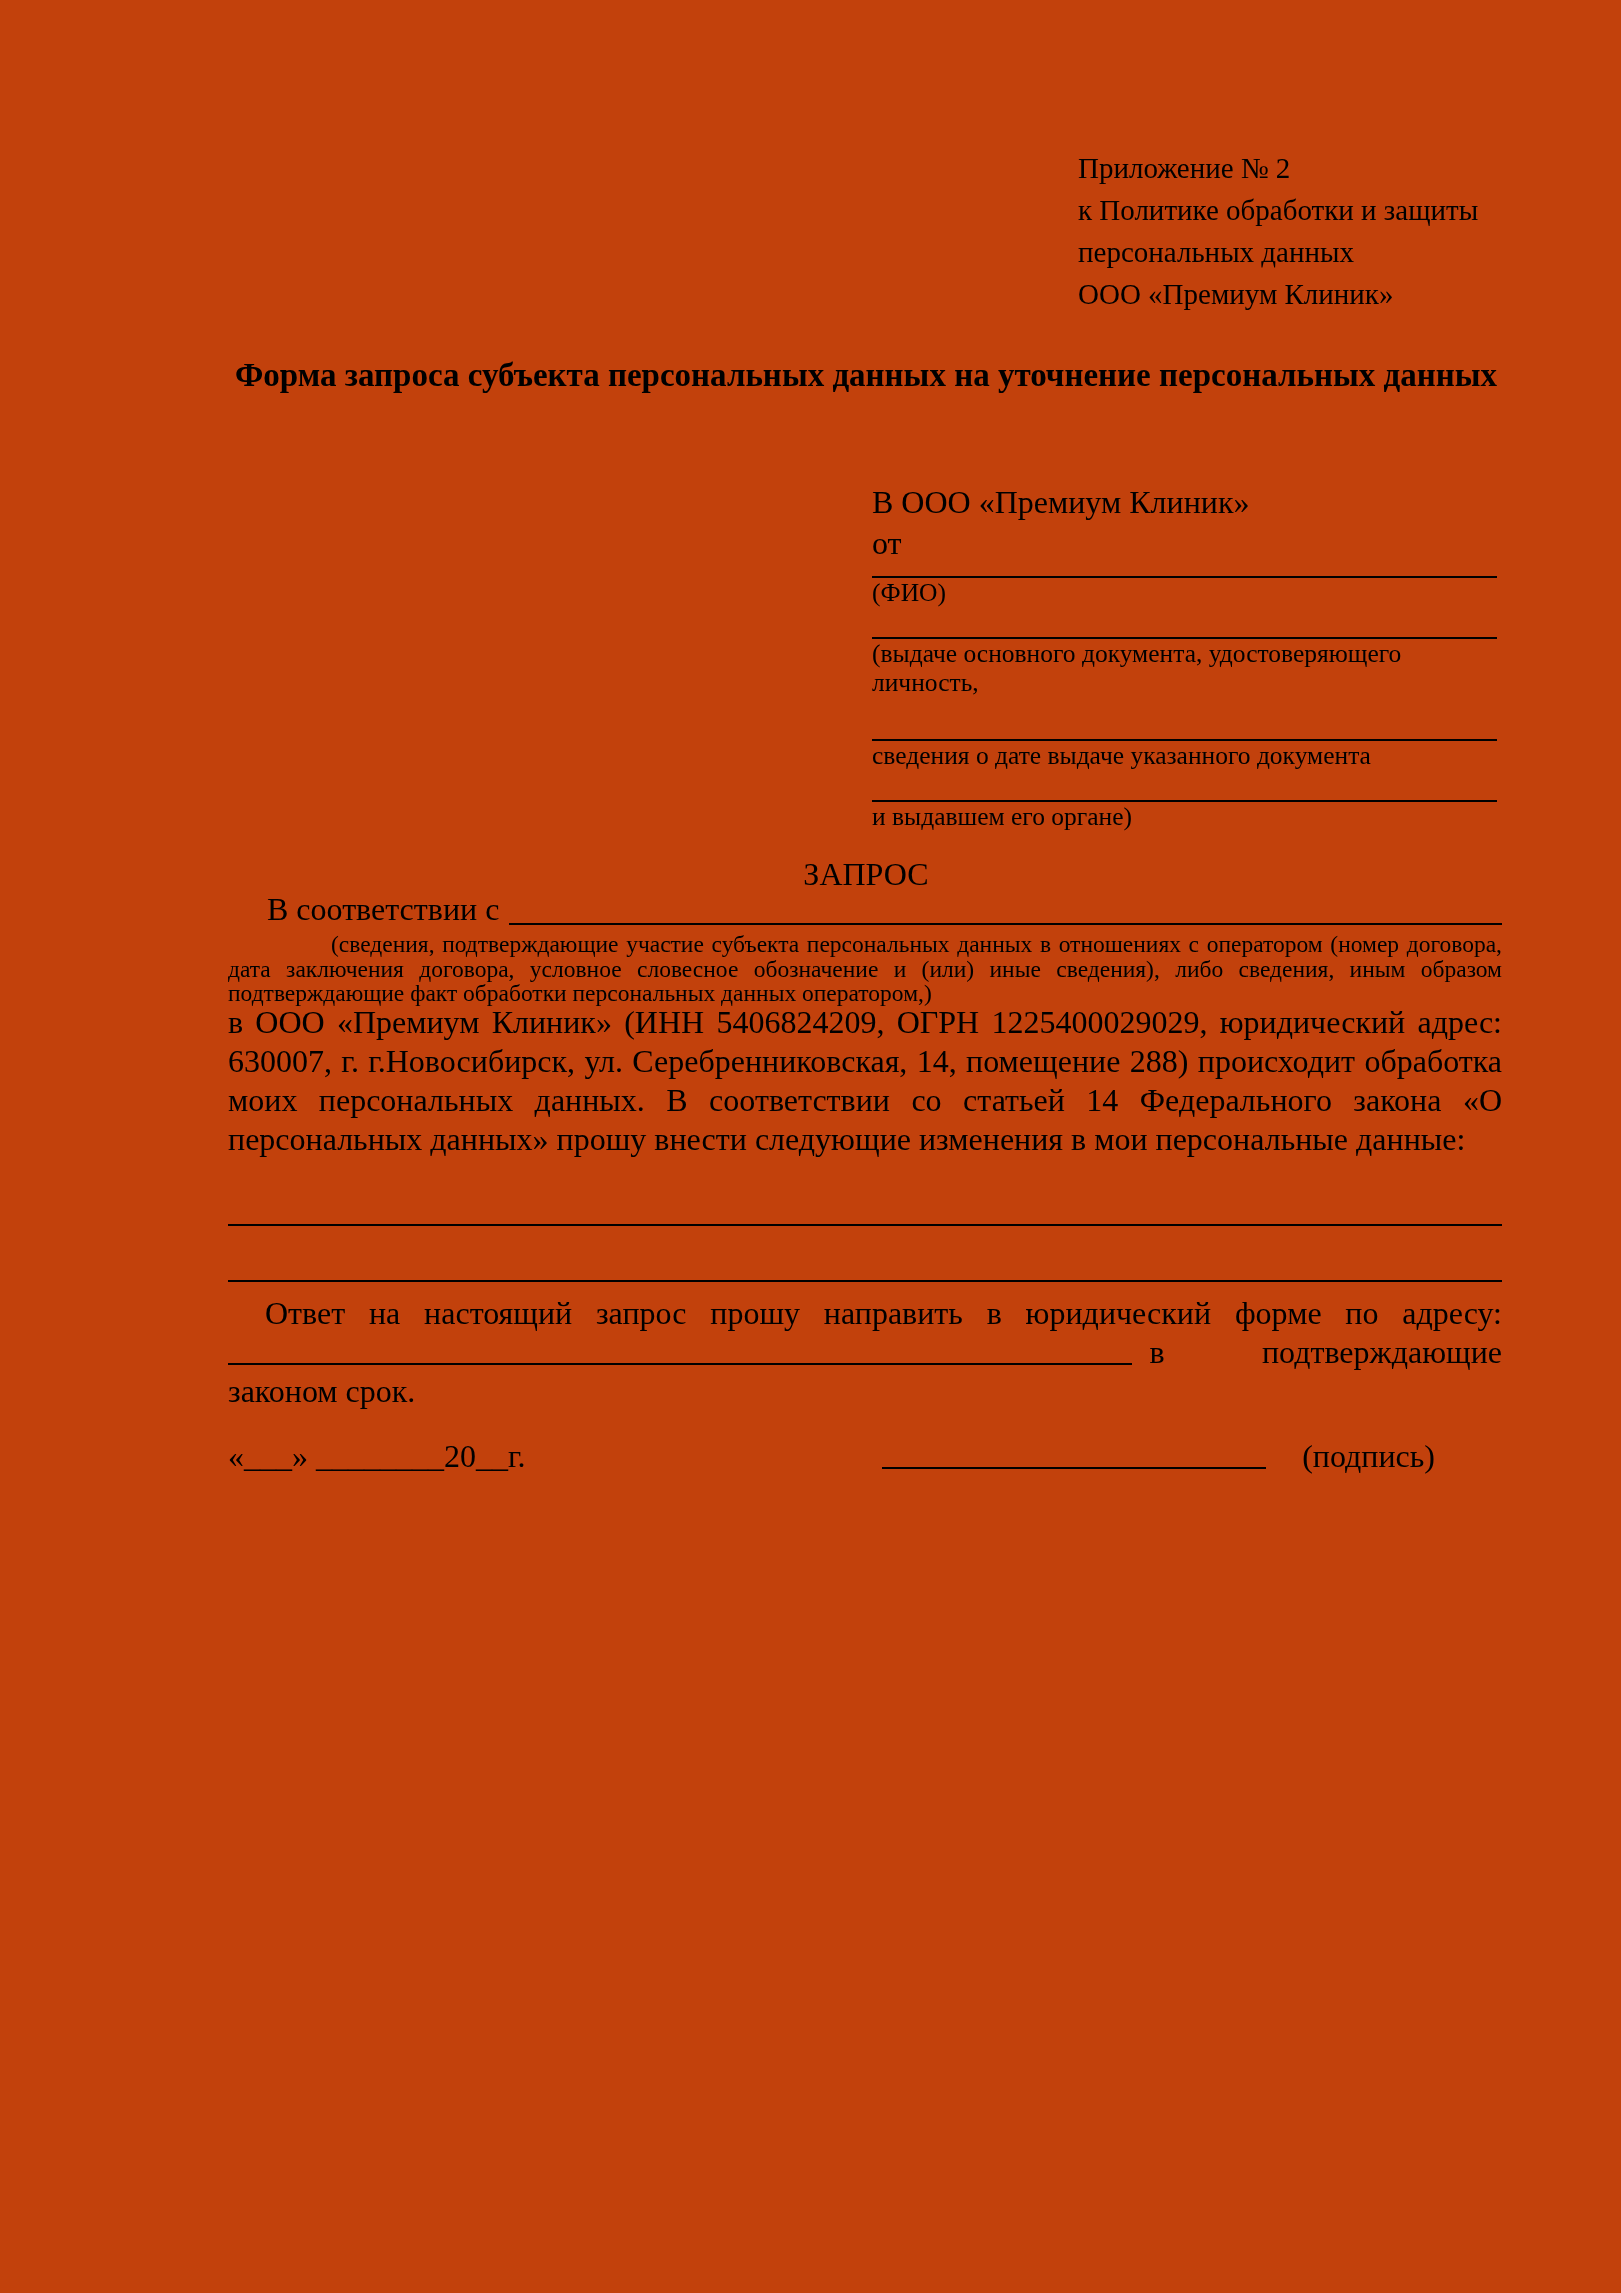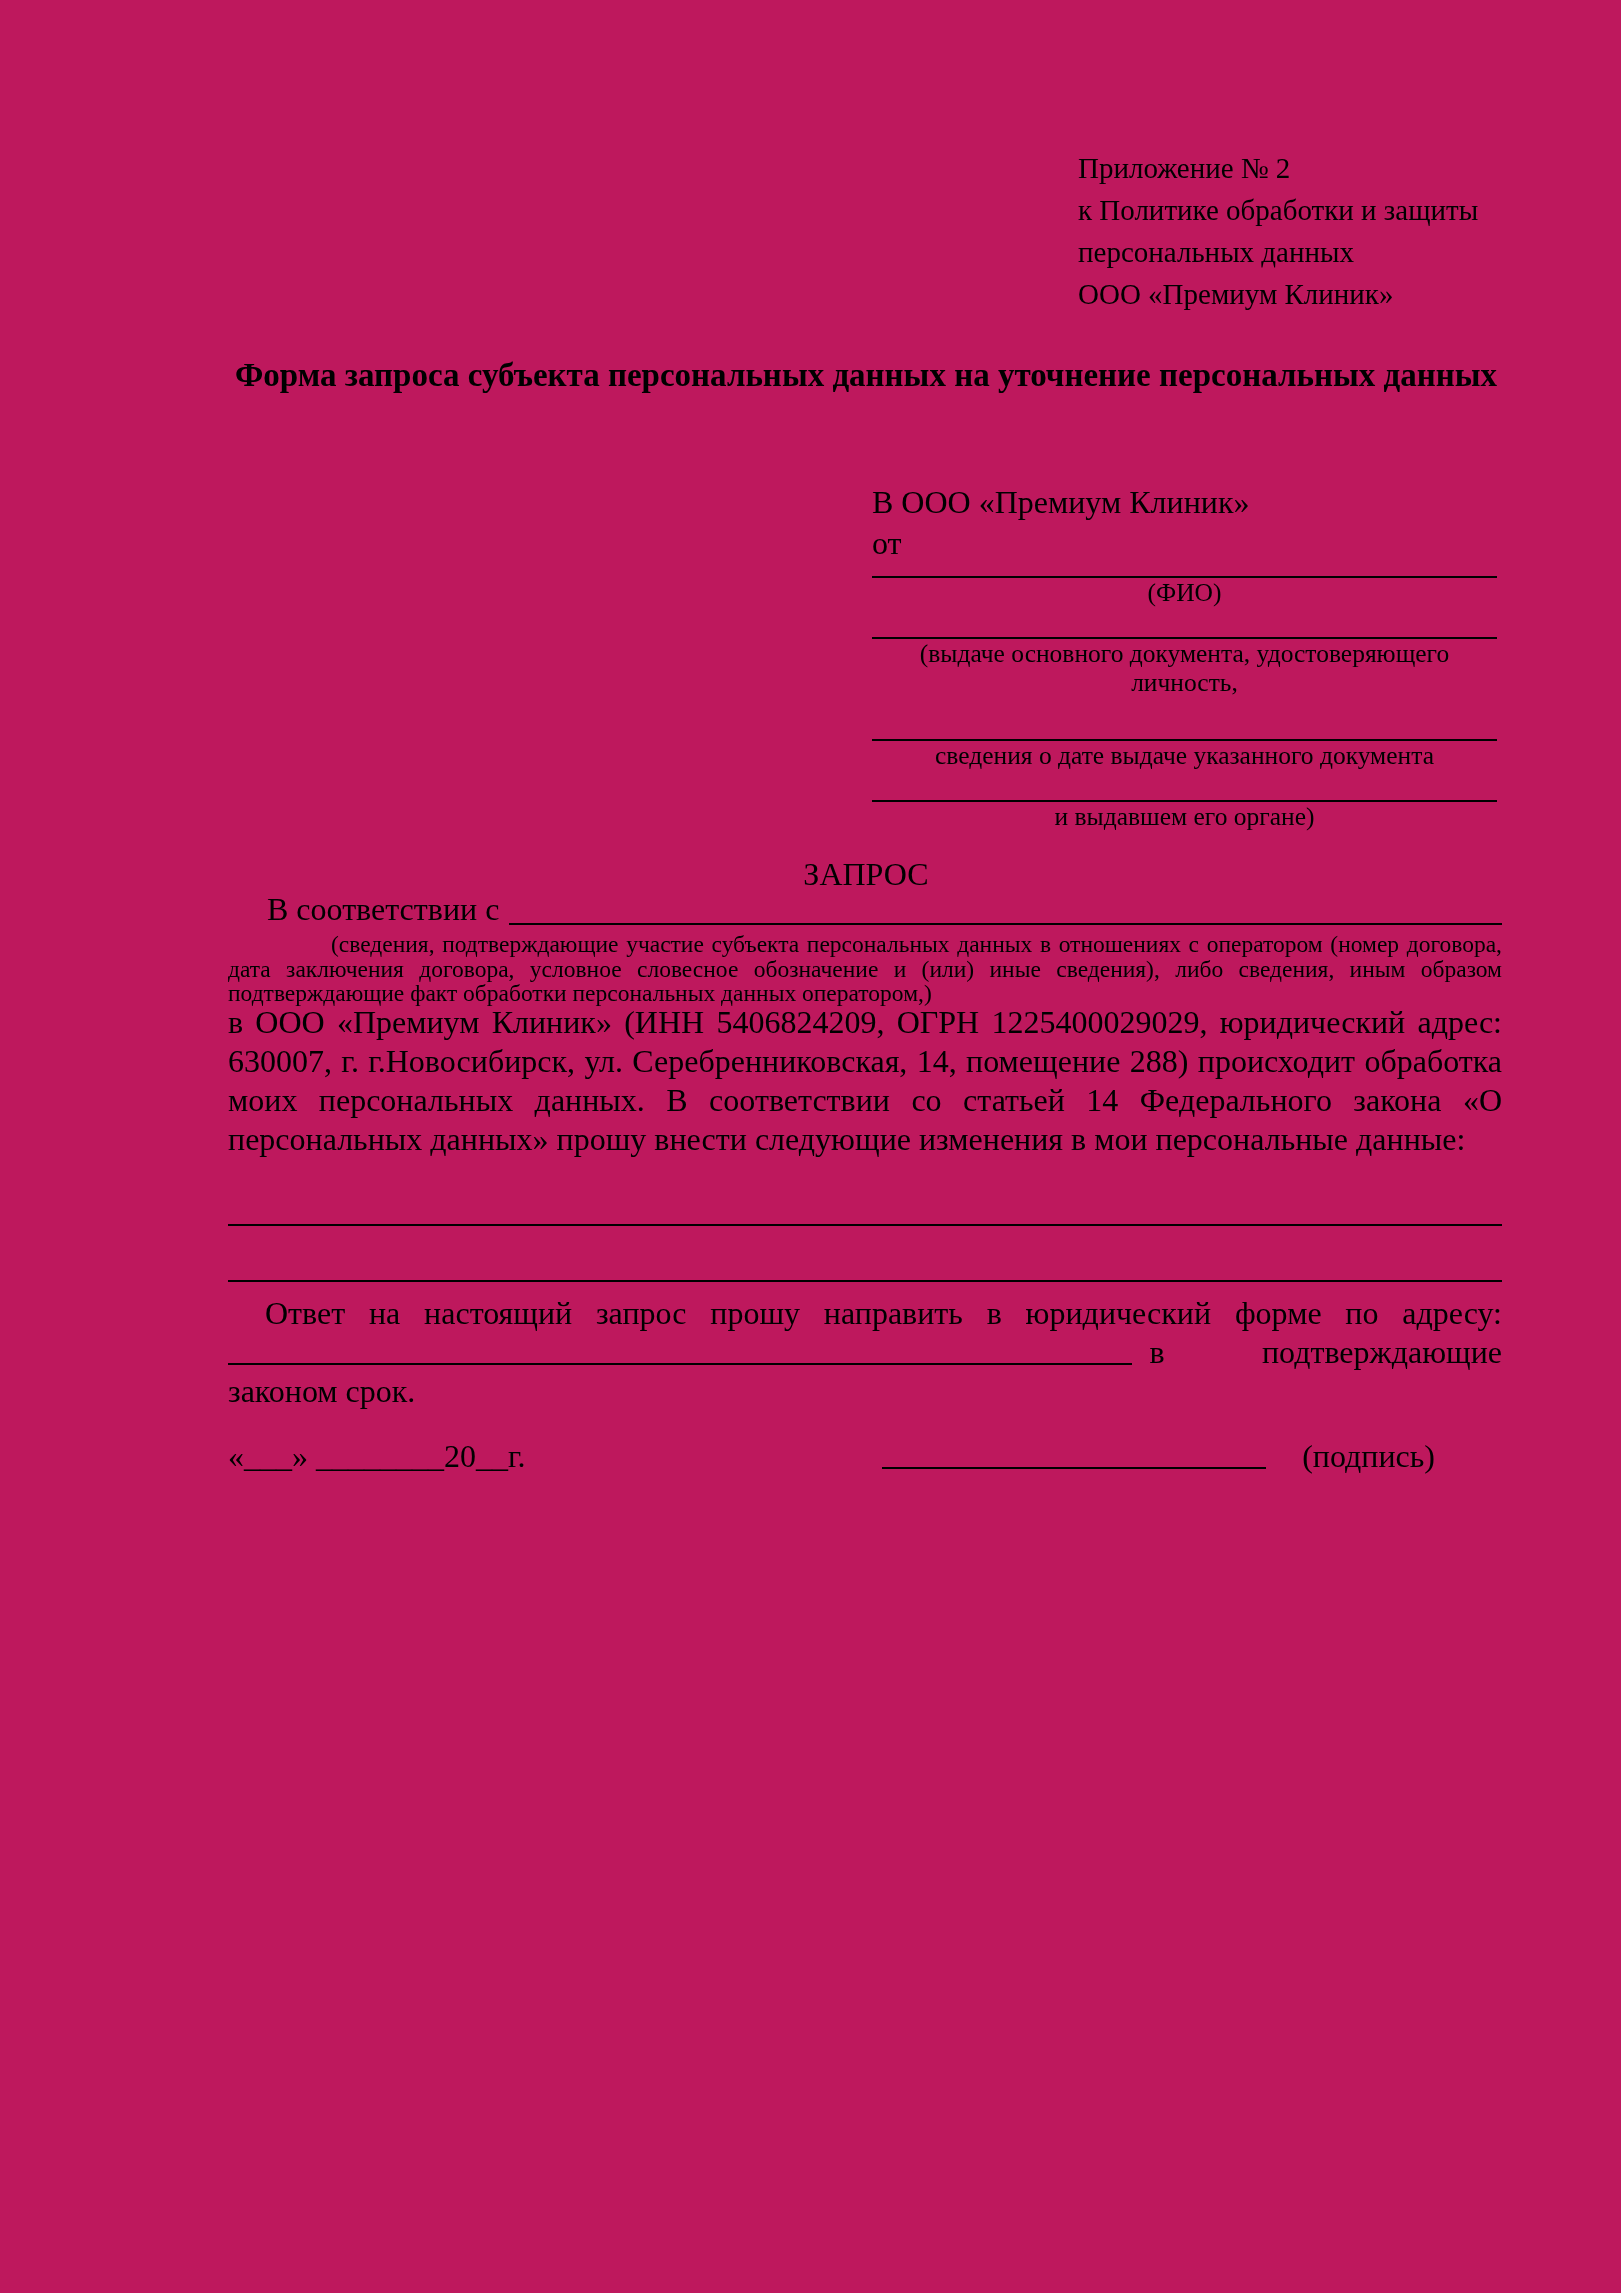--- a/index.html
+++ b/index.html
@@ -1,20 +1,20 @@
 <!DOCTYPE html>
 <html lang="ru"><head>
 <meta charset="utf-8">
 <style>
   html, body { margin: 0; padding: 0; background: #888; }
   .page {
     position: relative;
     width: 1621px;
     height: 2294px;
-    background: #be185d;
+    background: #c2410c;
     color: #000000;
     font-family: "Liberation Serif", "DejaVu Serif", serif;
     overflow: hidden;
     margin: 0 auto;
   }
   
   .header-note {
     position: absolute;
     left: 1078px; top: 147px; width: 441px;
     font-size: 29px; line-height: 42px;
@@ -31,21 +31,21 @@
     position: absolute;
     left: 872px; top: 482px; width: 625px;
     font-size: 32px; line-height: 41px;
   }
   .fill-rule {
     height: 0;
     border-top: 2.9px solid #000;
   }
   .addressee .fcap {
     font-size: 25.5px; line-height: 29px;
-    text-align: center;
+    text-align: left;
   }
   .addressee .r1 { margin-top: 11.8px; }
   .addressee .r2 { margin-top: 30px; }
   .addressee .r3 { margin-top: 42px; }
   .addressee .r4 { margin-top: 30px; }
   
   .request-heading {
     position: absolute;
     left: 230px; top: 855px; width: 1272px;
     text-align: center;

